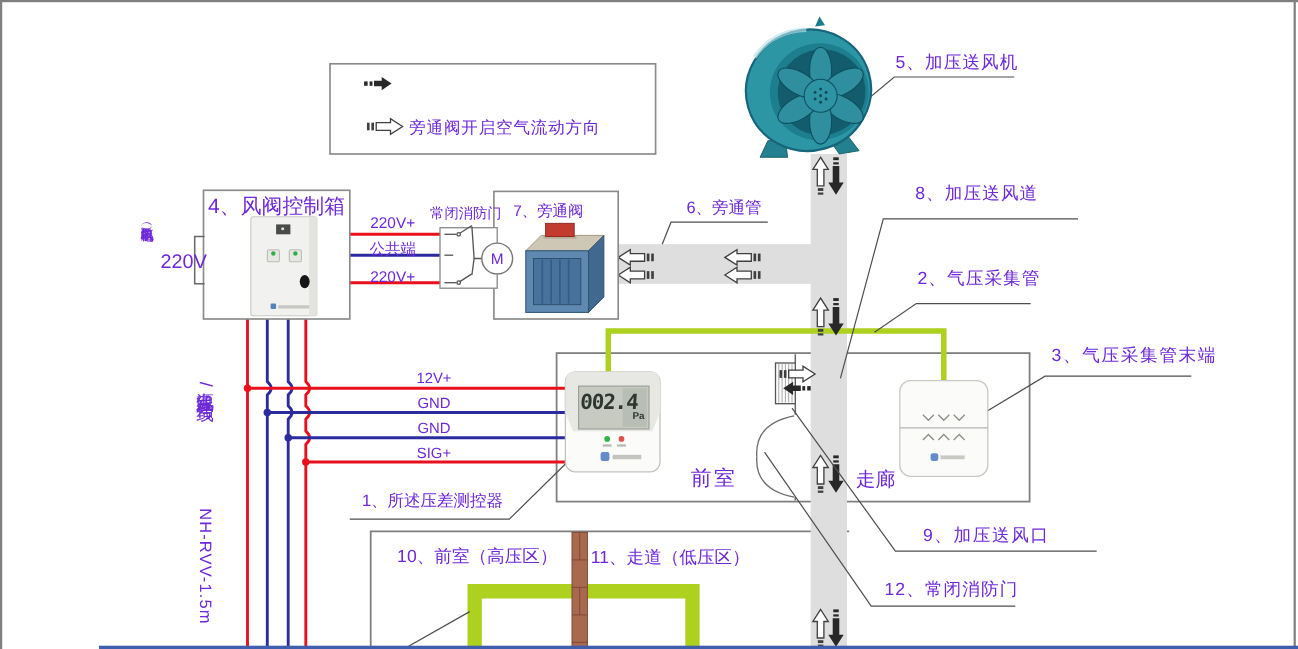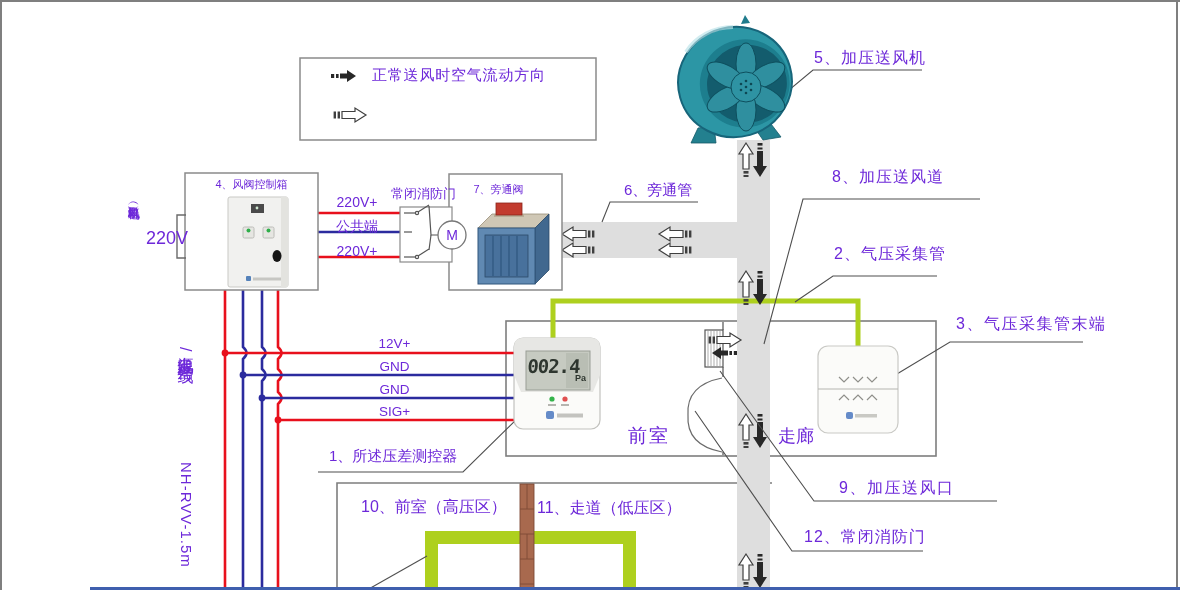--- a/index.html
+++ b/index.html
@@ -250,26 +250,26 @@
     <line x1="818" y1="389" x2="898" y2="389" stroke="#b5b5b0"></line>
     <g stroke="#8f8f8a" stroke-width="1.2" fill="none">
       <path d="M839,377 l5,5 l5,-5 M853,377 l5,5 l5,-5 M867,377 l5,5 l5,-5"></path>
       <path d="M839,400 l5,-5 l5,5 M853,400 l5,-5 l5,5 M867,400 l5,-5 l5,5"></path>
     </g>
     <rect x="846" y="412" width="7" height="7" rx="2" fill="#4a77c0" opacity="0.85"></rect>
     <rect x="855" y="414" width="22" height="3.5" fill="#c9c9c4"></rect>
   </g>
 </svg>
 
-<div class="lbl" style="left:372px;top:66px;font-size:15px;letter-spacing:0.8px;">正常送风时空气流动方向</div>
+<div class="lbl" style="left:372px;top:108px;font-size:15px;letter-spacing:0.8px;">旁通阀开启空气流动方向</div>
 
 <div class="lbl" style="left:814px;top:49px;font-size:16px;letter-spacing:1px;">5、加压送风机</div>
 
-<div class="lbl ctr" style="left:186px;top:178px;width:131px;font-size:11px;">4、风阀控制箱</div>
-<div class="lbl ctr" style="left:450px;top:183px;width:97px;font-size:11px;">7、旁通阀</div>
+<div class="lbl ctr" style="left:186px;top:178px;width:131px;font-size:19px;">4、风阀控制箱</div>
+<div class="lbl ctr" style="left:450px;top:183px;width:97px;font-size:14px;">7、旁通阀</div>
 <div class="lbl" style="left:624px;top:181px;font-size:15px;">6、旁通管</div>
 <div class="lbl" style="left:832px;top:168px;font-size:16px;letter-spacing:1px;">8、加压送风道</div>
 <div class="lbl" style="left:834px;top:245px;font-size:16px;letter-spacing:1px;">2、气压采集管</div>
 <div class="lbl" style="left:956px;top:315px;font-size:16px;letter-spacing:1.5px;">3、气压采集管末端</div>
 <div class="lbl" style="left:329px;top:447px;font-size:15px;text-align:right;">1、所述压差测控器</div>
 <div class="lbl" style="left:839px;top:479px;font-size:16px;letter-spacing:1.5px;">9、加压送风口</div>
 <div class="lbl" style="left:804px;top:528px;font-size:16px;letter-spacing:1px;">12、常闭消防门</div>
 <div class="lbl" style="left:361px;top:498px;font-size:16px;">10、前室（高压区）</div>
 <div class="lbl" style="left:537px;top:499px;font-size:16px;">11、走道（低压区）</div>
 

